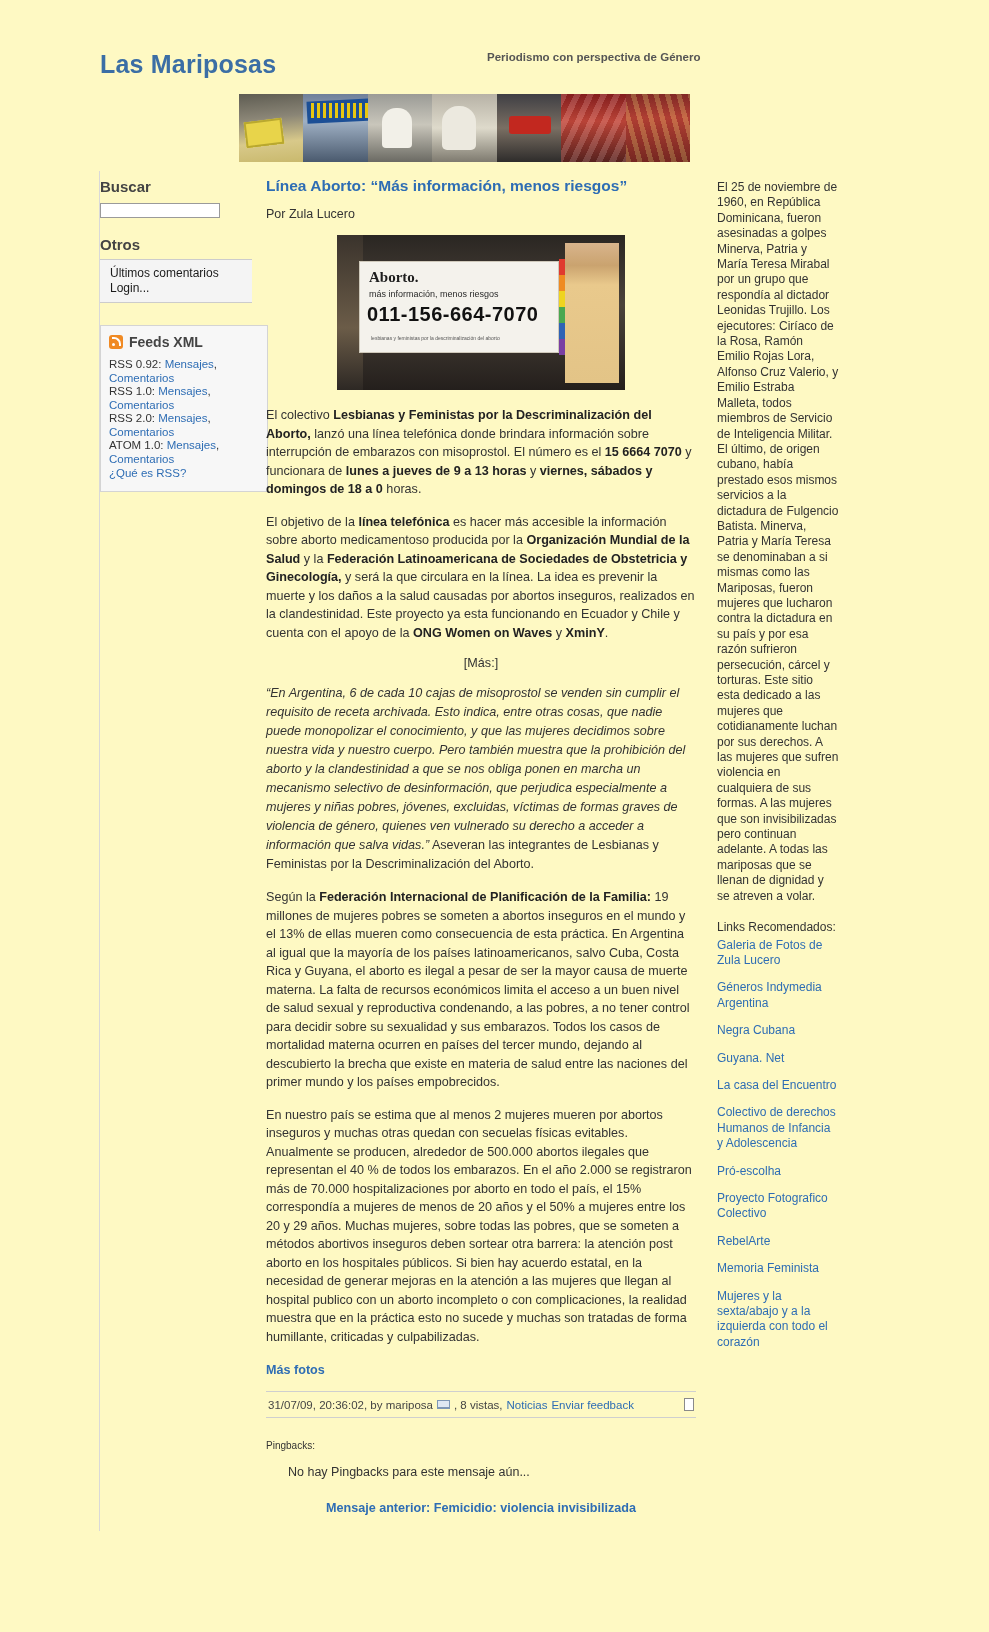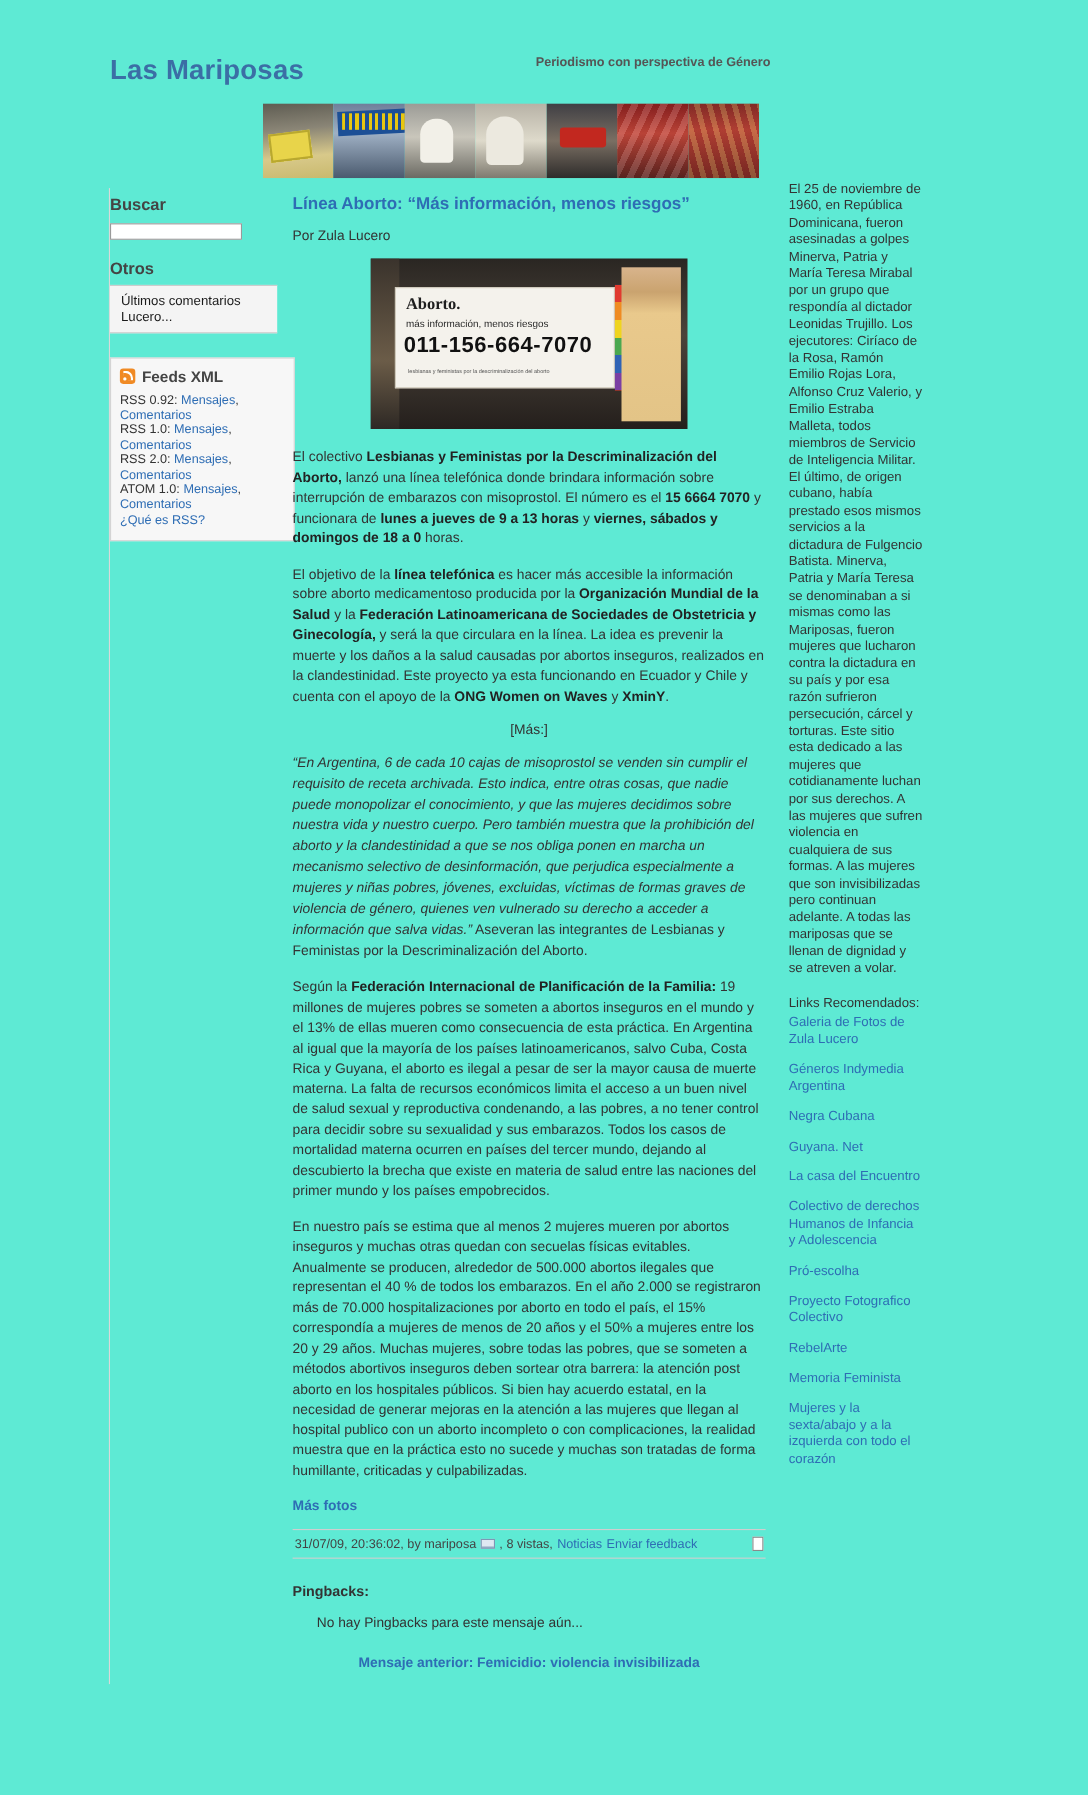--- a/index.html
+++ b/index.html
@@ -7,21 +7,21 @@
     margin: 0; padding: 0;
     background: #ffffff;
     font-family: "Liberation Sans", sans-serif;
     color: #333333;
   }
   .page {
     position: relative;
     width: 989px;
     min-height: 1632px;
     margin: 0 auto;
-    background: #5eead4;
+    background: #fef9c3;
   }
 
   
   .header {
     position: relative;
     height: 86px;
   }
   .site-title {
     position: absolute;
     left: 100px; top: 50px;
@@ -296,38 +296,38 @@
     border-bottom: 1px solid #7e97b5;
     transform-origin: left top;
   }
   .doc-icon {
     margin-left: auto;
     width: 10px; height: 13px;
     border: 1px solid #8a8a8a;
     background: #fff;
   }
   .pingbacks-h {
-    font-size: 13px; font-weight: bold; color: #333333;
+    font-size: 10px; font-weight: normal; color: #333333;
     margin: 22px 0 14px 0;
   }
   .pingbacks-t {
     font-size: 12.5px; color: #333333;
     margin: 0 0 22px 22px;
   }
   .prev-msg {
     text-align: center;
     font-size: 12.6px;
     font-weight: bold;
   }
   .prev-msg a { color: #2e6db4; text-decoration: none; }
 
   
   .rightcol {
     position: absolute;
-    left: 717px; top: 164px;
+    left: 717px; top: 180px;
     width: 122px;
   }
   .rc-text {
     font-size: 12px;
     line-height: 15.4px;
     color: #333333;
     margin: 0 0 16px 0;
   }
   .rc-links-head {
     font-size: 12px;
@@ -366,21 +366,21 @@
 
   <div class="rule-left"></div>
 
   <div class="sidebar">
     <div class="side-h">Buscar</div>
     <input class="search-box" type="text" value="" placeholder="" style="">
 
     <div class="side-h2">Otros</div>
     <div class="otros-box">
       <a href="#">Últimos comentarios</a>
-      <a href="#">Lucero...</a>
+      <a href="#">Login...</a>
     </div>
 
     <div class="feeds-wrap">
       <div class="feeds-title">
         <span class="rss-icon"></span>
         <span>Feeds XML</span>
       </div>
 
       <div class="feed-line">
         <span>RSS 0.92:</span>

